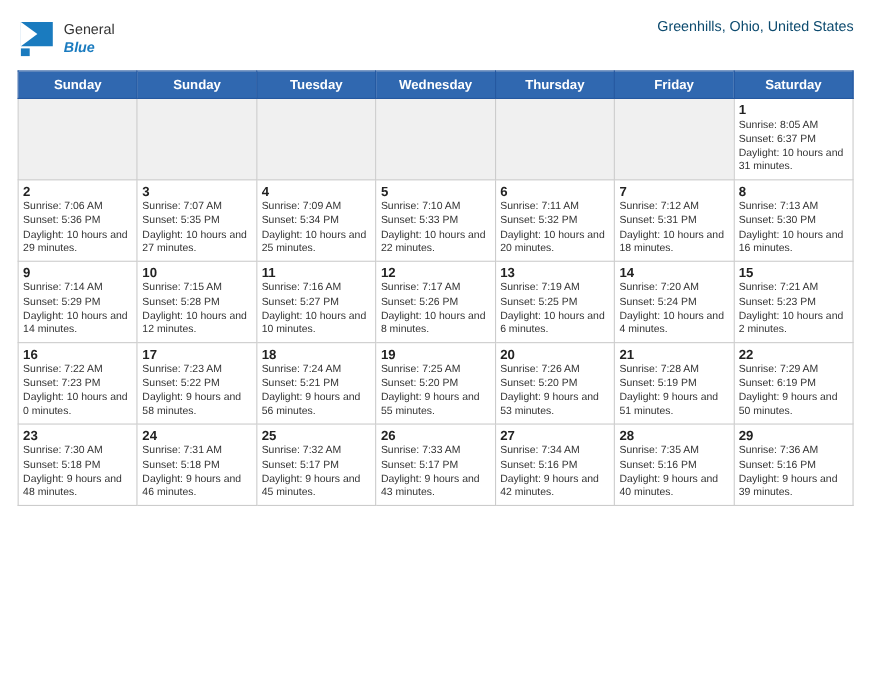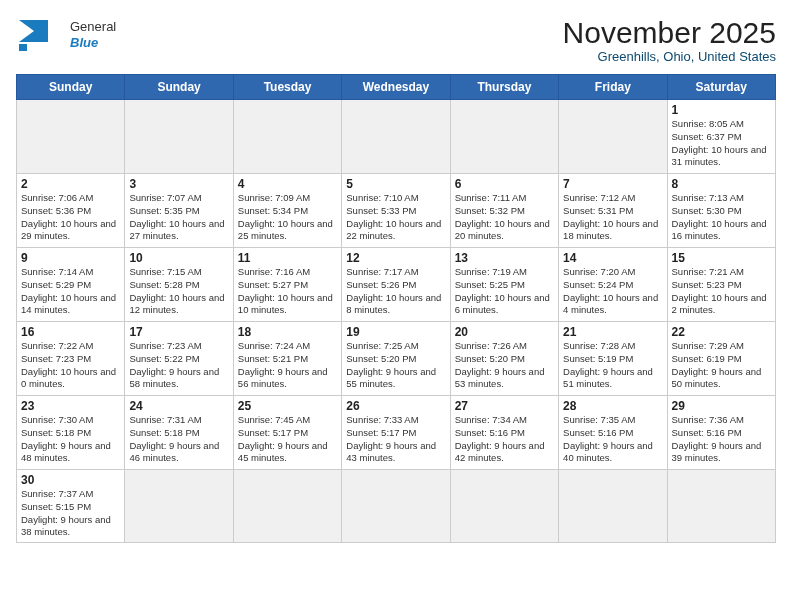--- a/index.html
+++ b/index.html
@@ -16,21 +16,21 @@
     }
     .header {
       display: flex;
       justify-content: space-between;
       align-items: flex-start;
       margin-bottom: 10px;
     }
     .logo {
       display: flex;
       align-items: center;
-      gap: 16px;
+      gap: 4px;
     }
     .title-block {
       text-align: right;
     }
     .month-title {
       font-size: 30px;
       font-weight: normal;
       color: #222;
       line-height: 1.1;
     }
@@ -91,21 +91,20 @@
           <polygon points="3,4 32,4 32,26 3,26" fill="#1a7bbf"></polygon>
           <polygon points="3,4 18,15 3,26" fill="white"></polygon>
           <rect x="3" y="28" width="8" height="7" fill="#1a7bbf"></rect>
         </svg>
         <div style="display: flex; flex-direction: column; justify-content: center; line-height: 1.2;">
           <span style="font-size: 13px; color: rgb(51, 51, 51); font-weight: normal;">General</span>
           <span style="font-size: 13px; color: rgb(26, 123, 191); font-weight: bold; font-style: italic;">Blue</span>
         </div>
       </div>
     <div class="title-block">
-      <div class="month-title">November 2025</div>
       <div class="location">Greenhills, Ohio, United States</div>
     </div>
   </div>
 
   <table class="calendar">
     <thead>
       <tr>
         <th>Sunday</th>
         <th>Sunday</th>
         <th>Tuesday</th>
@@ -270,21 +269,21 @@
 Daylight: 9 hours and 48 minutes.</div>
           </td>
           <td>
             <span class="day-number">24</span>
             <div class="day-info">Sunrise: 7:31 AM
 Sunset: 5:18 PM
 Daylight: 9 hours and 46 minutes.</div>
           </td>
           <td>
             <span class="day-number">25</span>
-            <div class="day-info">Sunrise: 7:45 AM
+            <div class="day-info">Sunrise: 7:32 AM
 Sunset: 5:17 PM
 Daylight: 9 hours and 45 minutes.</div>
           </td>
           <td>
             <span class="day-number">26</span>
             <div class="day-info">Sunrise: 7:33 AM
 Sunset: 5:17 PM
 Daylight: 9 hours and 43 minutes.</div>
           </td>
           <td>
@@ -298,30 +297,16 @@
             <div class="day-info">Sunrise: 7:35 AM
 Sunset: 5:16 PM
 Daylight: 9 hours and 40 minutes.</div>
           </td>
           <td>
             <span class="day-number">29</span>
             <div class="day-info">Sunrise: 7:36 AM
 Sunset: 5:16 PM
 Daylight: 9 hours and 39 minutes.</div>
           </td>
-        </tr>
-        <tr>
-          <td class="last-row">
-            <span class="day-number">30</span>
-            <div class="day-info">Sunrise: 7:37 AM
-Sunset: 5:15 PM
-Daylight: 9 hours and 38 minutes.</div>
-          </td>
-          <td class="empty last-row"></td>
-          <td class="empty last-row"></td>
-          <td class="empty last-row"></td>
-          <td class="empty last-row"></td>
-          <td class="empty last-row"></td>
-          <td class="empty last-row"></td>
         </tr>
       </tbody>
   </table>
 </div>
 
 </body></html>

